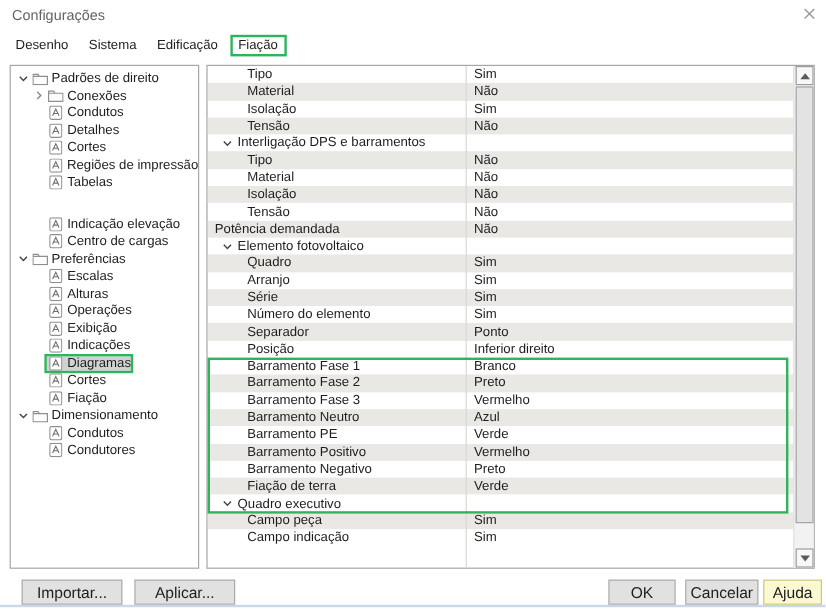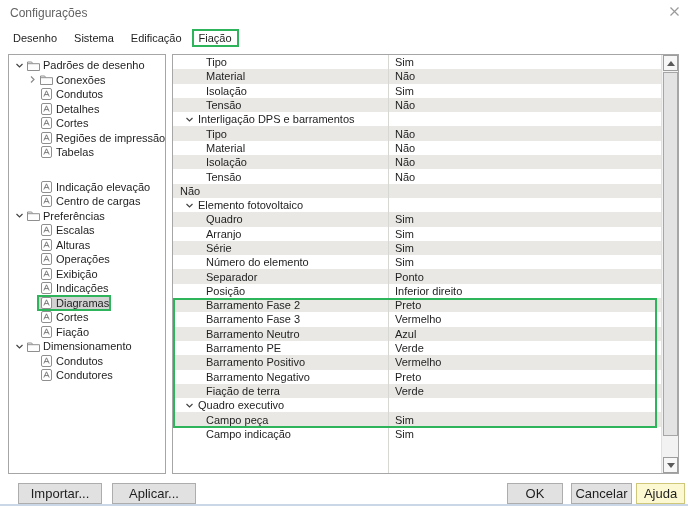--- a/index.html
+++ b/index.html
@@ -100,21 +100,21 @@
           <path d="M1.5 3 L4.5 6 L7.5 3" fill="none" stroke="#444" stroke-width="1.2"></path>
         </svg>
       </span>
       <span class="selwrap">
         <span class="icon">
           <svg width="13" height="11" viewBox="0 0 13 11">
             <path d="M0.5 2 h4.2 l1 1.7 h6.8 v6.8 h-12 z" fill="#fdfdfd" stroke="#8f8f8f"></path>
             <path d="M0.5 3.7 h5.2" stroke="#8f8f8f"></path>
           </svg>
         </span>
-        <span class="lbl">Padrões de desenho</span>
+        <span class="lbl">Padrões de direito</span>
       </span>
     </div>
     <div class="titem" style="padding-left: 17px;">
       <span class="expander">
         <svg width="9" height="9" viewBox="0 0 9 9">
           <path d="M3 1.5 L6 4.5 L3 7.5" fill="none" stroke="#8a8a8a" stroke-width="1.2"></path>
         </svg>
       </span>
       <span class="selwrap">
         <span class="icon">
@@ -419,20 +419,23 @@
         </div>
         <div class="value">Não</div>
       </div>
       <div class="grow kchild">
         <div class="name">
           <span>Tensão</span>
         </div>
         <div class="value">Não</div>
       </div>
       <div class="grow kroot alt">
+        <div class="name">
+          <span>Potência demandada</span>
+        </div>
         <div class="value">Não</div>
       </div>
       <div class="grow kgroup">
         <div class="name">
           <span class="gchev">
             <svg width="9" height="9" viewBox="0 0 9 9">
               <path d="M1.5 3 L4.5 6 L7.5 3" fill="none" stroke="#444" stroke-width="1.2"></path>
             </svg>
           </span>
           <span>Elemento fotovoltaico</span>
@@ -467,20 +470,26 @@
         <div class="name">
           <span>Separador</span>
         </div>
         <div class="value">Ponto</div>
       </div>
       <div class="grow kchild">
         <div class="name">
           <span>Posição</span>
         </div>
         <div class="value">Inferior direito</div>
+      </div>
+      <div class="grow kchild">
+        <div class="name">
+          <span>Barramento Fase 1</span>
+        </div>
+        <div class="value">Branco</div>
       </div>
       <div class="grow kchild alt">
         <div class="name">
           <span>Barramento Fase 2</span>
         </div>
         <div class="value">Preto</div>
       </div>
       <div class="grow kchild">
         <div class="name">
           <span>Barramento Fase 3</span>

